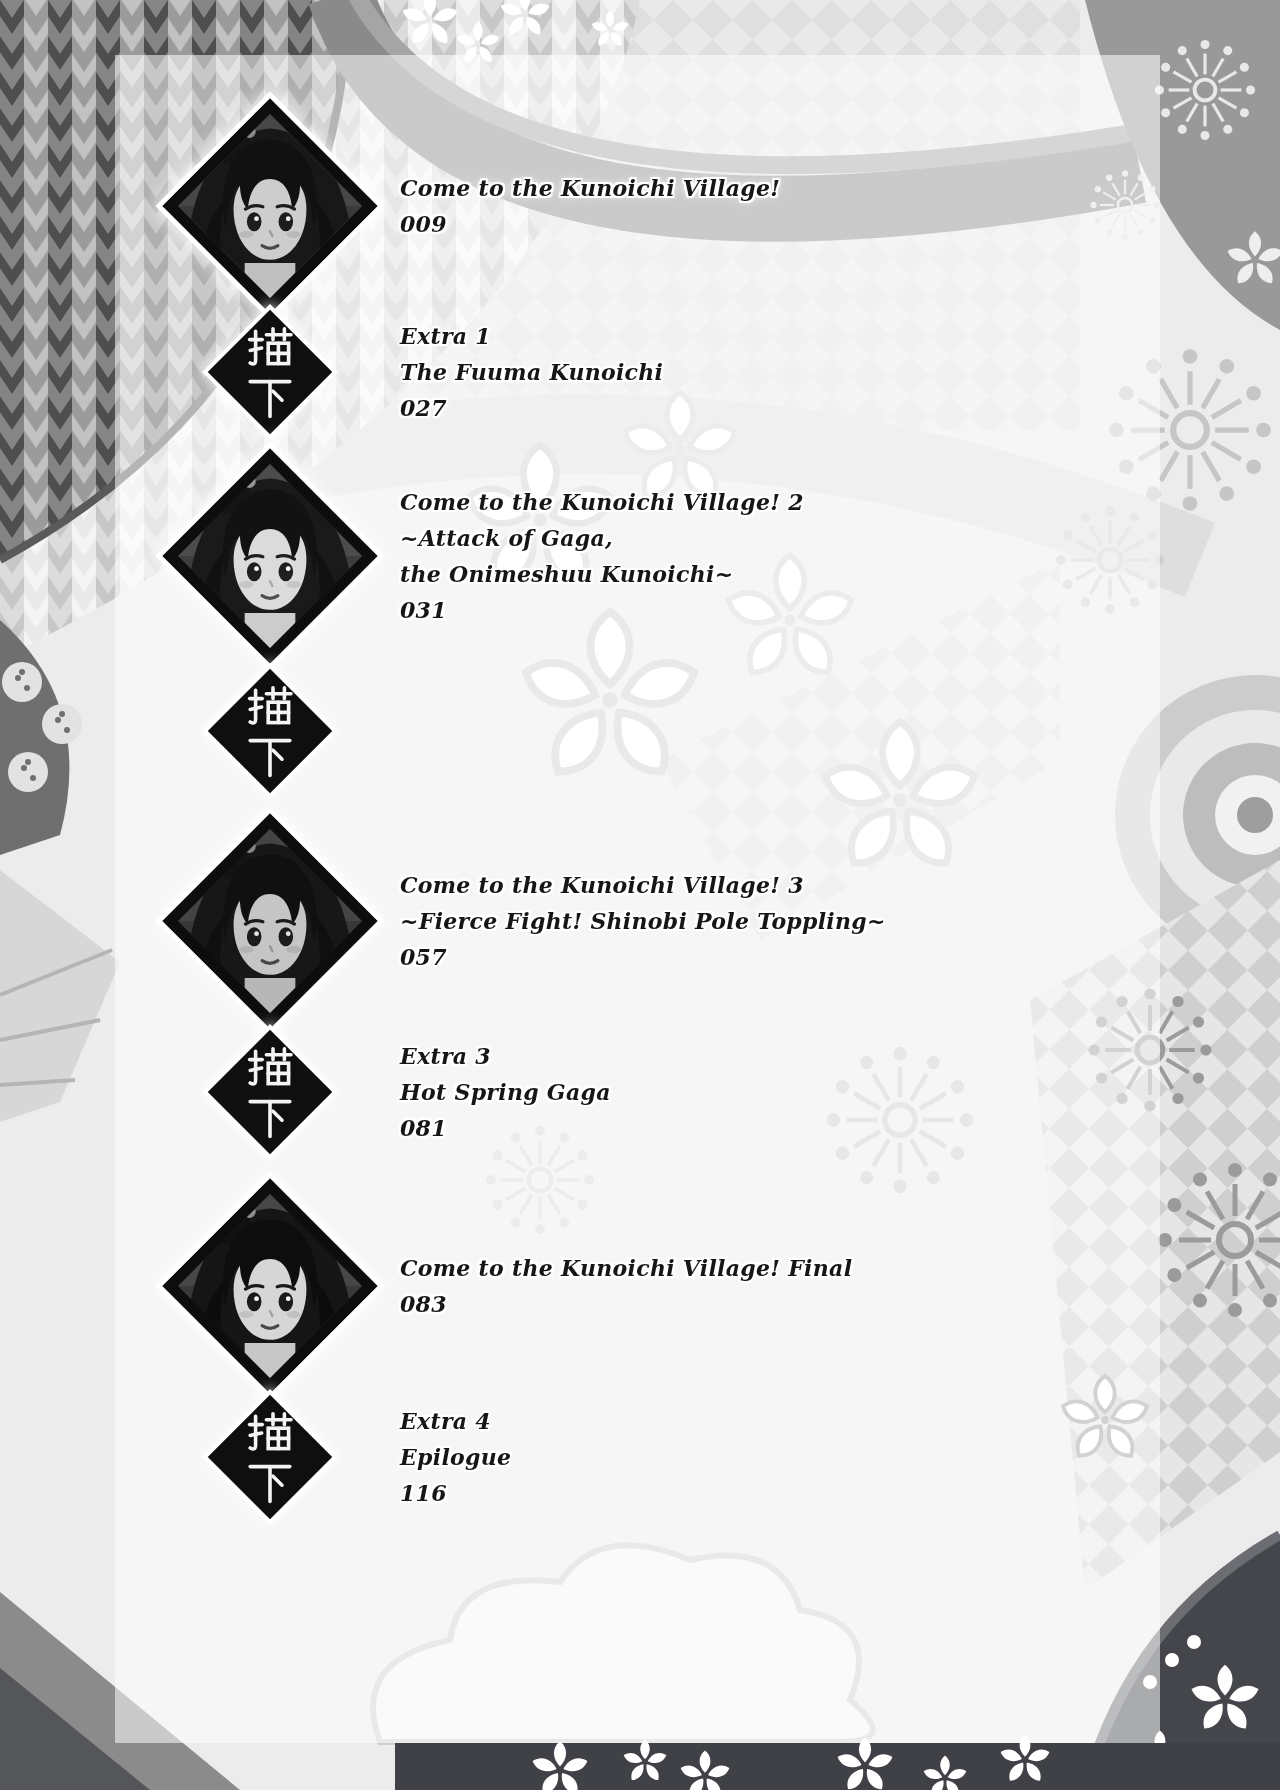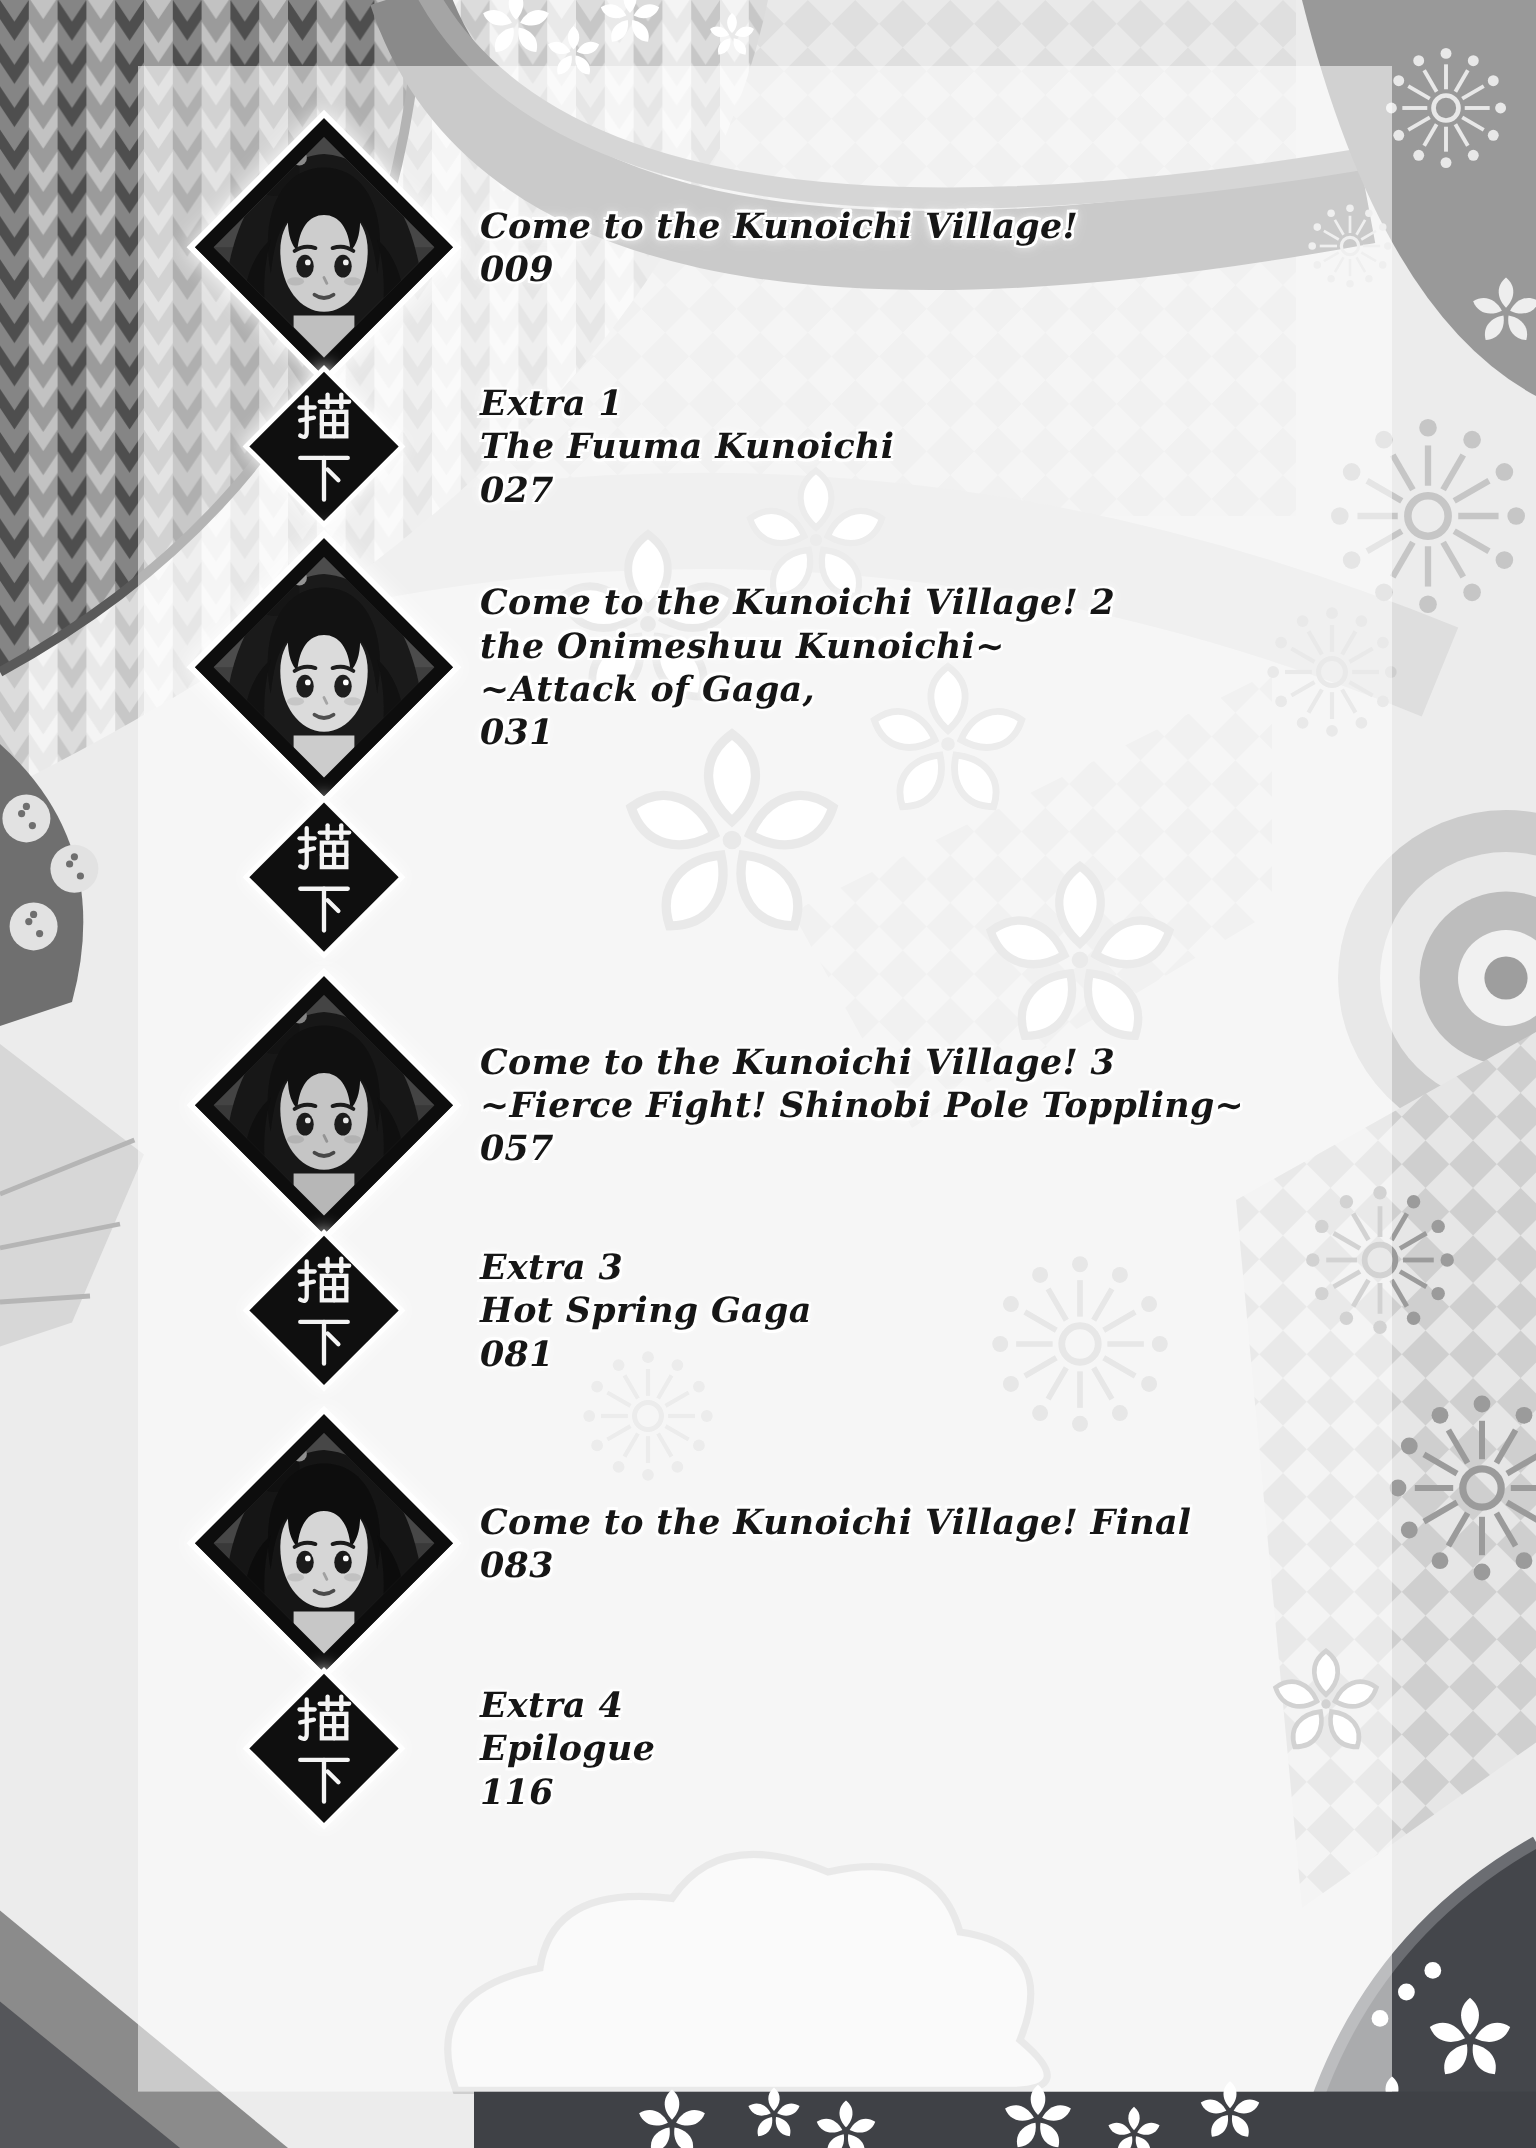--- a/index.html
+++ b/index.html
@@ -13,21 +13,21 @@
     position:absolute;left:115px;top:55px;width:1045px;height:1688px;
     background:rgba(255,255,255,0.55);
   }
   .toc{position:absolute;left:0;top:0;width:1280px;height:1790px;}
   .entry{position:absolute;left:150px;width:900px;display:flex;align-items:center;}
   .entry.portrait{height:232px;}
   .entry.kanji{height:170px;}
   .icon-col{flex:0 0 240px;display:flex;justify-content:center;align-items:center;}
   .text-col{margin-left:10px;}
   .line{
-    font-style:italic;font-weight:bold;font-size:29px;line-height:36px;
+    font-style:italic;font-weight:bold;font-size:22px;line-height:36px;
     color:#161616;letter-spacing:.3px;
     text-shadow:
       -2px -2px 0 #fff, 2px -2px 0 #fff, -2px 2px 0 #fff, 2px 2px 0 #fff,
       0 -2px 0 #fff, 0 2px 0 #fff, -2px 0 0 #fff, 2px 0 0 #fff,
       0 0 7px #fff, 0 0 12px rgba(255,255,255,.9);
   }
   
   .diamond{
     width:130px;height:130px;transform:rotate(45deg);
     border:11px solid #0d0d0d;background:#2c2c2c;overflow:hidden;
@@ -303,22 +303,22 @@
       <div class="diamond p2">
         <div class="diamond-inner">
             <svg viewBox="0 0 120 120">
               <use href="#girl-face"></use>
             </svg>
           </div>
       </div>
     </div>
     <div class="text-col">
       <div class="line">Come to the Kunoichi Village! 2</div>
+      <div class="line">~Attack of Gaga,</div>
       <div class="line">the Onimeshuu Kunoichi~</div>
-      <div class="line">~Attack of Gaga,</div>
       <div class="line">031</div>
     </div>
   </div>
 
   <div class="entry kanji" style="top:646px">
     <div class="icon-col">
       <div class="kdiamond">
         <div class="kdiamond-inner">
           <svg class="kglyph" viewBox="0 0 80 160" aria-label="描下">
               <use href="#kanji-kakioroshi"></use>

